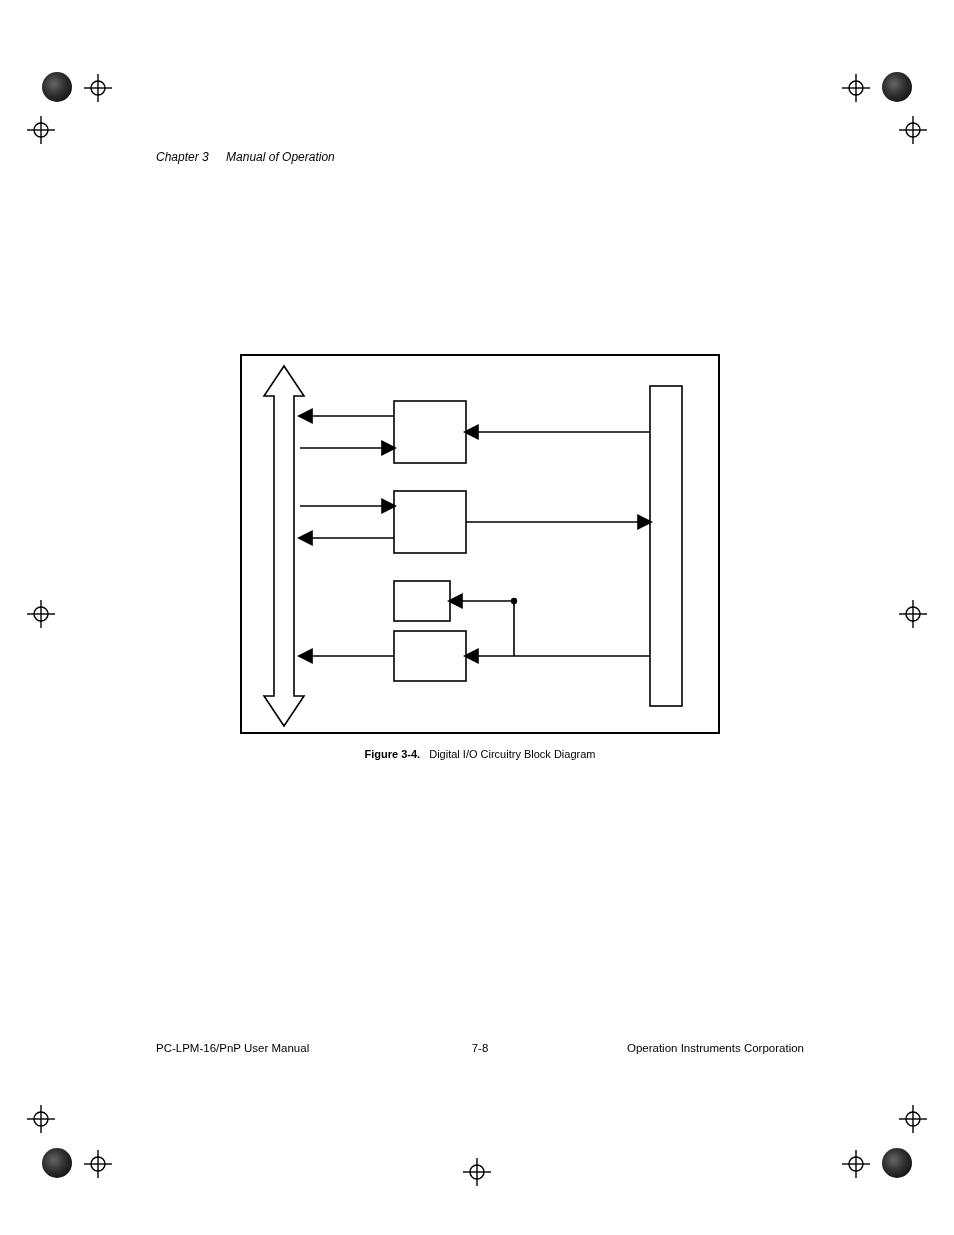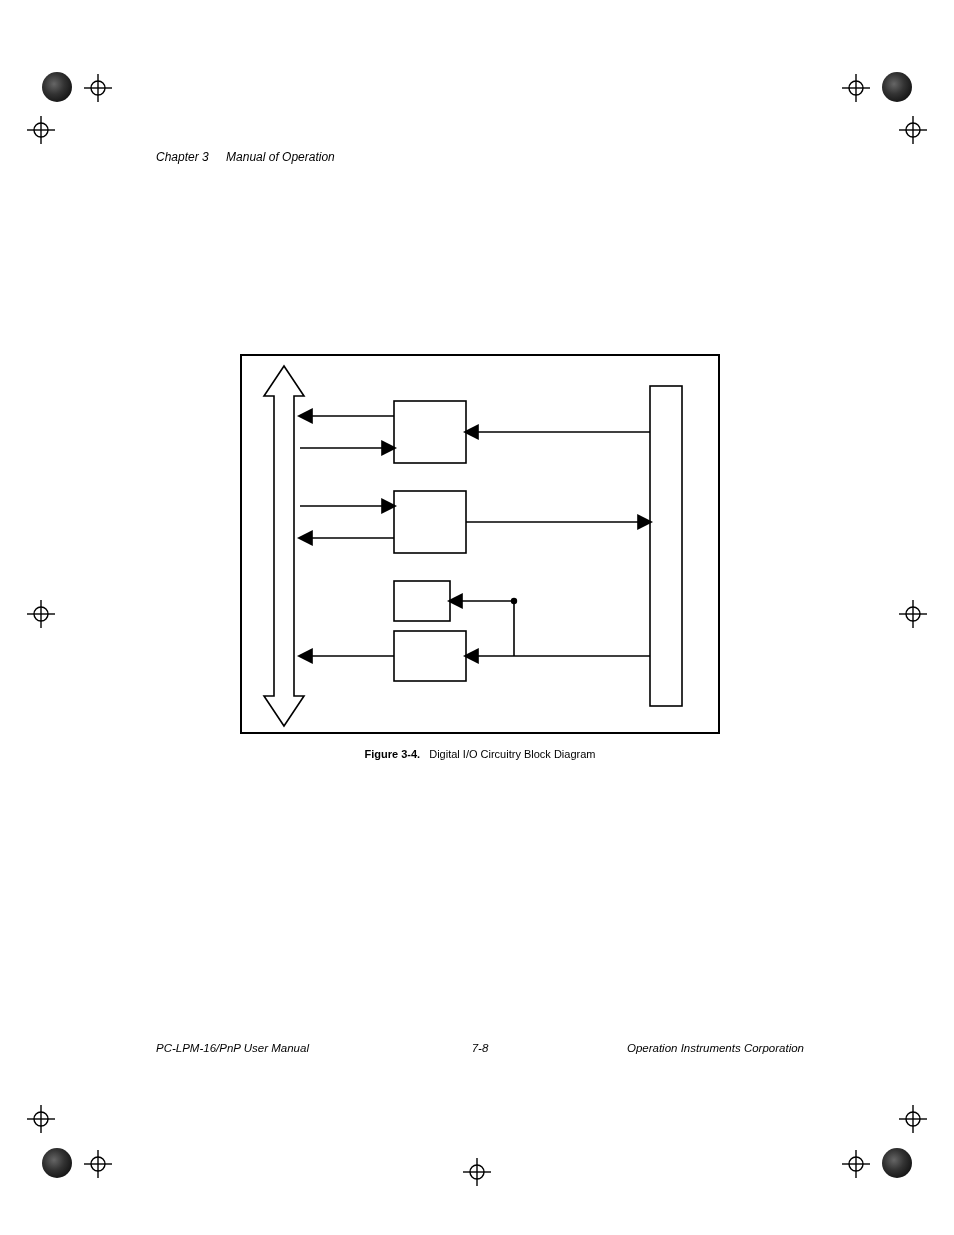--- a/index.html
+++ b/index.html
@@ -76,21 +76,20 @@
   }
   .caption .fignum { font-weight: 700; margin-right: 6px; }
   .footer {
     position: absolute;
     left: 156px;
     top: 1042px;
     width: 648px;
     display: flex;
     justify-content: space-between;
     font-size: 11.5px;
-    font-style: italic;
     text-align: right;
   }
   .footer .center { position: absolute; left: 50%; transform: translateX(-50%); }
 </style>
 </head>
 <body>
 
 <div class="shaded-circle" style="left:42px; top:72px;"></div>
 <div class="regmark" style="left:84px; top:74px;">
   <svg width="28" height="28" viewBox="0 0 28 28">

